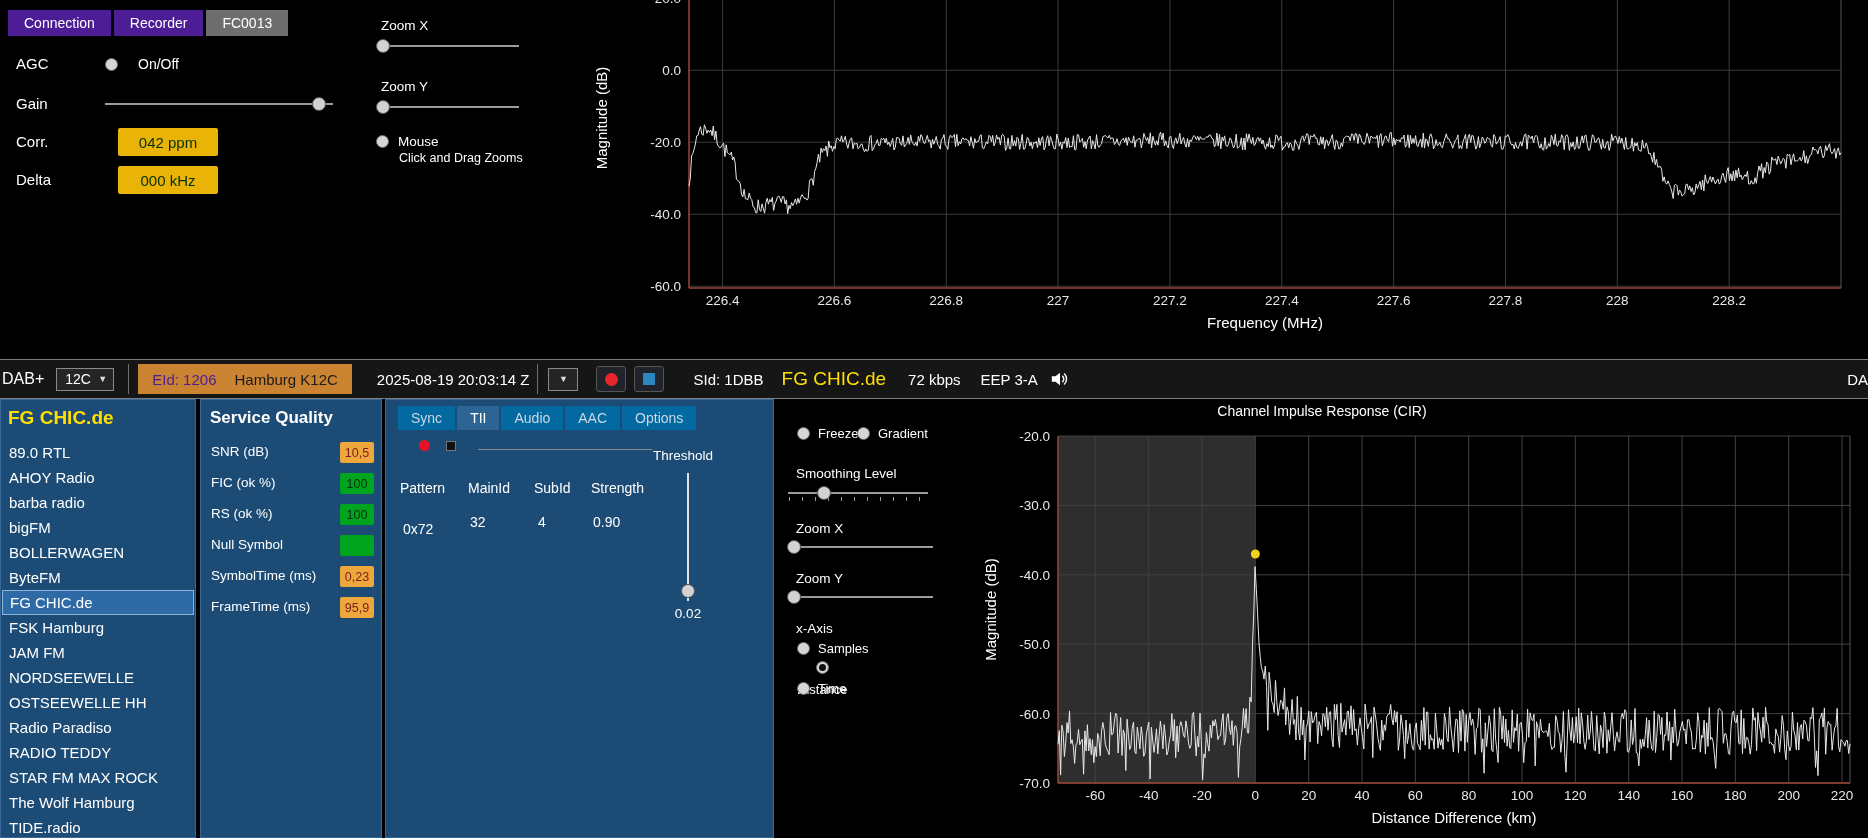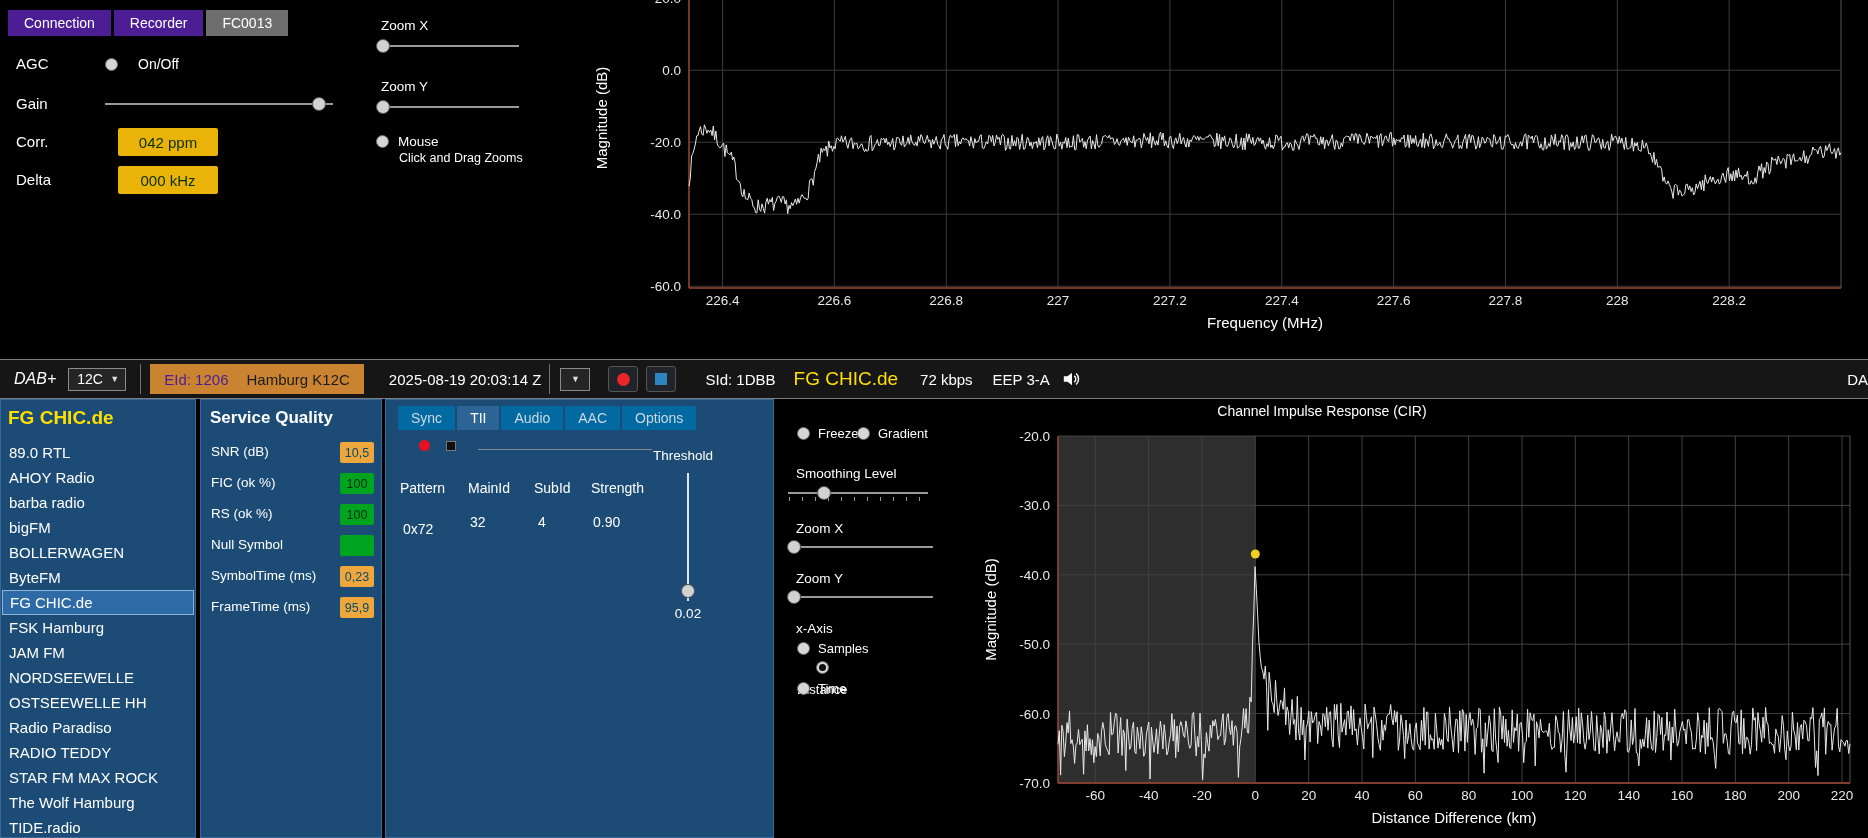--- a/index.html
+++ b/index.html
@@ -36,21 +36,21 @@
        display:flex;align-items:center;justify-content:center;flex:0 0 auto}
   
   .bluepanel{position:absolute;top:399px;height:439px;background:#1c4b75;border:1px solid #36689a;box-sizing:border-box;overflow:hidden}
   .svc-item{height:25px;line-height:25px;padding-left:7px;font-size:15px;white-space:nowrap;cursor:default}
   .svc-item.selected{background:#2e6ba6;border:1px solid #8ab4da;box-sizing:border-box;line-height:23px}
   .q-row{position:absolute;left:0;right:0;height:24px}
   .q-label{position:absolute;left:10px;top:2px;font-size:13.5px}
   .q-badge{position:absolute;right:7px;top:0;width:34px;height:21px;display:flex;align-items:center;justify-content:center;
        font-size:12.5px;border-radius:2px}
   .q-badge.green{background:#00a41e;color:#06300b}
-  .q-badge.orange{background:#eda73c;color:#0c4a6e}
+  .q-badge.orange{background:#eda73c;color:#7f1d1d}
   
   .ttab{padding:4px 13px;font-size:14px;color:#ccd8e3;background:#0369a1;margin-right:2px;cursor:default}
   .ttab.active{background:#2d6496;color:#fff}
   .dot{width:11px;height:11px;border-radius:50%;background:#e81123}
   .sq{width:10px;height:10px;background:#101010;border:1px solid #777;box-sizing:border-box}
   .lbl{position:absolute;font-size:13.5px;color:#fff;white-space:nowrap}
   svg{display:block}
 </style>
 </head>
 <body>
@@ -128,21 +128,21 @@
     <text x="91" y="291.2" text-anchor="end" fill="#e8e8e8" font-size="13.5">-60.0</text>
     <line x1="1251" x2="1251" y1="0" y2="288" stroke="#555" stroke-width="1"></line>
     <line x1="99" x2="99" y1="0" y2="288" stroke="#9c4632" stroke-width="1.5"></line>
     <line x1="99" x2="1251" y1="288" y2="288" stroke="#9c4632" stroke-width="1.5"></line>
     <polyline points="99.0,186.3 100.3,178.3 101.6,156.0 102.8,153.5 104.1,149.2 105.4,144.0 106.7,135.9 108.0,135.5 109.3,129.9 110.5,126.6 111.8,134.0 113.1,135.3 114.4,124.8 115.7,128.4 116.9,133.3 118.2,130.1 119.5,132.4 120.8,130.1 122.1,135.7 123.3,126.0 124.6,139.8 125.9,131.0 127.2,144.0 128.5,146.4 129.8,147.9 131.0,147.3 132.3,144.7 133.6,143.1 134.9,156.6 136.2,144.8 137.4,152.8 138.7,153.7 140.0,154.8 141.3,152.1 142.6,159.9 143.8,157.1 145.1,162.4 146.4,179.2 147.7,180.6 149.0,181.3 150.3,183.9 151.5,194.3 152.8,196.9 154.1,189.4 155.4,198.8 156.7,199.1 157.9,199.6 159.2,193.0 160.5,198.2 161.8,199.7 163.1,206.9 164.4,207.7 165.6,212.5 166.9,212.9 168.2,199.8 169.5,209.4 170.8,211.4 172.0,203.9 173.3,208.5 174.6,213.2 175.9,202.4 177.2,198.2 178.4,204.2 179.7,199.4 181.0,202.0 182.3,197.4 183.6,210.5 184.9,203.5 186.1,201.3 187.4,197.1 188.7,195.8 190.0,198.1 191.3,202.4 192.5,196.6 193.8,196.8 195.1,204.0 196.4,199.8 197.7,213.6 199.0,205.4 200.2,208.8 201.5,202.5 202.8,205.7 204.1,202.5 205.4,199.0 206.6,204.3 207.9,198.2 209.2,203.1 210.5,197.9 211.8,194.7 213.0,196.1 214.3,198.4 215.6,198.0 216.9,200.1 218.2,198.2 219.5,181.0 220.7,179.1 222.0,178.8 223.3,185.3 224.6,171.5 225.9,168.2 227.1,162.5 228.4,154.2 229.7,162.3 231.0,148.0 232.3,152.4 233.5,148.7 234.8,150.6 236.1,146.0 237.4,156.3 238.7,141.0 240.0,147.9 241.2,145.7 242.5,151.3 243.8,146.3 245.1,148.8 246.4,138.8 247.6,138.0 248.9,140.0 250.2,141.3 251.5,135.8 252.8,142.1 254.1,139.9 255.3,136.3 256.6,144.0 257.9,148.3 259.2,142.4 260.5,138.8 261.7,137.9 263.0,148.8 264.3,142.8 265.6,144.0 266.9,143.2 268.1,148.9 269.4,147.7 270.7,144.6 272.0,143.9 273.3,149.0 274.6,151.7 275.8,148.9 277.1,151.4 278.4,150.0 279.7,137.2 281.0,135.4 282.2,150.7 283.5,148.8 284.8,144.9 286.1,143.3 287.4,139.5 288.7,145.5 289.9,145.6 291.2,138.4 292.5,139.7 293.8,138.2 295.1,142.7 296.3,138.2 297.6,144.6 298.9,142.1 300.2,146.5 301.5,142.6 302.7,138.5 304.0,150.0 305.3,147.1 306.6,137.6 307.9,137.6 309.2,138.4 310.4,144.1 311.7,145.3 313.0,135.9 314.3,147.0 315.6,145.1 316.8,143.2 318.1,137.3 319.4,144.4 320.7,134.9 322.0,141.9 323.2,143.8 324.5,145.4 325.8,142.1 327.1,146.1 328.4,136.3 329.7,141.4 330.9,134.6 332.2,136.9 333.5,142.6 334.8,143.6 336.1,139.3 337.3,135.4 338.6,141.6 339.9,139.9 341.2,148.0 342.5,139.2 343.8,144.2 345.0,140.6 346.3,136.5 347.6,144.3 348.9,145.7 350.2,149.1 351.4,139.2 352.7,138.4 354.0,134.5 355.3,145.2 356.6,146.2 357.8,149.4 359.1,138.6 360.4,135.1 361.7,137.5 363.0,136.8 364.3,134.5 365.5,146.7 366.8,134.3 368.1,145.8 369.4,141.6 370.7,144.0 371.9,138.7 373.2,137.9 374.5,140.2 375.8,138.5 377.1,140.2 378.4,140.6 379.6,146.0 380.9,136.7 382.2,142.5 383.5,148.2 384.8,138.5 386.0,142.8 387.3,141.2 388.6,141.4 389.9,135.8 391.2,134.7 392.4,147.9 393.7,148.8 395.0,145.7 396.3,141.8 397.6,144.0 398.9,135.4 400.1,136.3 401.4,141.7 402.7,135.4 404.0,145.9 405.3,142.3 406.5,135.1 407.8,139.3 409.1,137.3 410.4,145.0 411.7,135.4 412.9,134.4 414.2,136.5 415.5,150.4 416.8,147.7 418.1,138.0 419.4,148.7 420.6,149.1 421.9,135.4 423.2,146.0 424.5,140.7 425.8,146.1 427.0,137.3 428.3,138.6 429.6,149.5 430.9,143.1 432.2,134.3 433.5,149.1 434.7,149.1 436.0,144.2 437.3,137.4 438.6,139.0 439.9,146.0 441.1,142.2 442.4,148.7 443.7,142.5 445.0,143.2 446.3,141.5 447.5,147.7 448.8,137.7 450.1,145.5 451.4,139.0 452.7,136.7 454.0,149.9 455.2,147.5 456.5,138.6 457.8,135.7 459.1,145.8 460.4,136.6 461.6,139.8 462.9,145.1 464.2,148.9 465.5,148.7 466.8,134.1 468.1,139.0 469.3,146.2 470.6,141.9 471.9,149.2 473.2,141.9 474.5,143.3 475.7,137.5 477.0,147.6 478.3,138.0 479.6,147.5 480.9,146.3 482.1,146.9 483.4,135.7 484.7,149.7 486.0,149.6 487.3,134.6 488.6,134.9 489.8,142.1 491.1,140.6 492.4,138.4 493.7,147.2 495.0,141.5 496.2,148.8 497.5,140.1 498.8,138.0 500.1,136.0 501.4,148.8 502.6,140.5 503.9,143.8 505.2,149.0 506.5,134.6 507.8,145.3 509.1,147.3 510.3,145.1 511.6,144.0 512.9,136.6 514.2,136.1 515.5,135.4 516.7,136.9 518.0,138.0 519.3,135.3 520.6,139.1 521.9,138.0 523.2,138.2 524.4,144.5 525.7,142.9 527.0,138.6 528.3,144.1 529.6,145.5 530.8,141.2 532.1,139.5 533.4,138.2 534.7,142.3 536.0,137.6 537.2,145.4 538.5,137.1 539.8,140.7 541.1,142.0 542.4,142.8 543.7,135.8 544.9,147.2 546.2,140.1 547.5,140.3 548.8,138.3 550.1,138.8 551.3,147.9 552.6,142.2 553.9,133.4 555.2,137.3 556.5,140.6 557.7,137.5 559.0,143.8 560.3,132.8 561.6,147.9 562.9,136.3 564.2,141.5 565.4,145.2 566.7,140.7 568.0,145.1 569.3,134.7 570.6,132.3 571.8,140.0 573.1,133.1 574.4,146.0 575.7,140.8 577.0,145.8 578.3,148.0 579.5,137.1 580.8,136.1 582.1,145.1 583.4,148.6 584.7,140.8 585.9,137.8 587.2,143.6 588.5,139.9 589.8,133.3 591.1,144.0 592.3,139.8 593.6,137.4 594.9,144.0 596.2,147.2 597.5,138.5 598.8,147.0 600.0,139.9 601.3,141.5 602.6,137.9 603.9,135.5 605.2,136.8 606.4,139.6 607.7,136.3 609.0,140.4 610.3,136.7 611.6,139.0 612.9,139.0 614.1,139.3 615.4,138.1 616.7,136.6 618.0,137.3 619.3,134.8 620.5,135.1 621.8,138.2 623.1,139.0 624.4,146.9 625.7,145.2 626.9,133.0 628.2,146.1 629.5,134.5 630.8,148.9 632.1,137.1 633.4,141.0 634.6,135.9 635.9,145.1 637.2,146.6 638.5,144.2 639.8,138.0 641.0,139.0 642.3,144.2 643.6,147.9 644.9,144.6 646.2,134.2 647.4,148.2 648.7,147.3 650.0,145.6 651.3,137.7 652.6,149.8 653.9,138.0 655.1,149.8 656.4,133.7 657.7,141.5 659.0,133.9 660.3,139.9 661.5,143.6 662.8,137.3 664.1,145.5 665.4,144.0 666.7,139.1 668.0,137.4 669.2,141.2 670.5,137.9 671.8,143.9 673.1,140.0 674.4,146.1 675.6,149.2 676.9,143.6 678.2,146.5 679.5,137.7 680.8,147.6 682.0,145.0 683.3,148.7 684.6,144.8 685.9,134.9 687.2,135.7 688.5,140.8 689.7,138.4 691.0,136.2 692.3,150.2 693.6,147.2 694.9,147.0 696.1,143.6 697.4,142.8 698.7,147.8 700.0,142.8 701.3,144.2 702.6,150.2 703.8,150.2 705.1,139.8 706.4,143.2 707.7,145.2 709.0,149.5 710.2,142.9 711.5,137.4 712.8,135.8 714.1,141.2 715.4,138.2 716.6,133.8 717.9,134.1 719.2,144.5 720.5,135.7 721.8,136.5 723.1,136.8 724.3,134.4 725.6,138.4 726.9,138.2 728.2,144.6 729.5,144.9 730.7,136.7 732.0,144.2 733.3,137.2 734.6,148.8 735.9,140.2 737.1,140.2 738.4,145.8 739.7,142.1 741.0,138.7 742.3,134.7 743.6,144.7 744.8,149.4 746.1,140.1 747.4,141.6 748.7,148.8 750.0,148.7 751.2,142.9 752.5,146.5 753.8,138.3 755.1,137.3 756.4,136.2 757.7,136.6 758.9,136.5 760.2,141.0 761.5,134.0 762.8,134.3 764.1,140.6 765.3,133.6 766.6,134.0 767.9,143.6 769.2,134.2 770.5,136.0 771.7,141.0 773.0,142.6 774.3,144.5 775.6,140.9 776.9,133.2 778.2,136.9 779.4,143.4 780.7,136.4 782.0,136.6 783.3,138.5 784.6,137.0 785.8,138.7 787.1,135.4 788.4,147.5 789.7,135.8 791.0,133.7 792.3,145.9 793.5,142.1 794.8,136.6 796.1,135.9 797.4,140.3 798.7,141.7 799.9,133.1 801.2,132.3 802.5,146.2 803.8,137.8 805.1,144.8 806.3,139.3 807.6,141.0 808.9,139.7 810.2,142.0 811.5,137.6 812.8,138.8 814.0,135.0 815.3,147.2 816.6,145.7 817.9,134.7 819.2,147.7 820.4,135.4 821.7,143.7 823.0,138.4 824.3,143.3 825.6,135.6 826.8,145.4 828.1,146.6 829.4,141.4 830.7,139.1 832.0,147.4 833.3,133.1 834.5,148.1 835.8,138.8 837.1,140.7 838.4,146.4 839.7,136.0 840.9,133.9 842.2,138.2 843.5,148.8 844.8,146.3 846.1,139.6 847.4,145.7 848.6,144.4 849.9,142.2 851.2,146.6 852.5,147.7 853.8,141.6 855.0,138.1 856.3,133.8 857.6,138.7 858.9,138.6 860.2,141.8 861.4,143.8 862.7,148.2 864.0,144.3 865.3,140.2 866.6,139.4 867.9,134.9 869.1,148.5 870.4,145.5 871.7,148.6 873.0,141.7 874.3,138.1 875.5,134.4 876.8,148.5 878.1,137.1 879.4,134.1 880.7,142.5 881.9,135.3 883.2,136.1 884.5,142.3 885.8,149.1 887.1,146.0 888.4,136.6 889.6,147.7 890.9,144.0 892.2,137.0 893.5,138.9 894.8,143.3 896.0,141.7 897.3,137.3 898.6,138.6 899.9,139.2 901.2,145.5 902.5,147.2 903.7,134.6 905.0,136.6 906.3,144.2 907.6,142.2 908.9,140.1 910.1,136.6 911.4,148.8 912.7,149.5 914.0,146.1 915.3,135.8 916.5,136.8 917.8,134.5 919.1,137.4 920.4,142.9 921.7,145.1 923.0,144.3 924.2,149.0 925.5,142.6 926.8,147.3 928.1,148.6 929.4,144.9 930.6,141.7 931.9,146.2 933.2,140.0 934.5,134.8 935.8,133.9 937.1,149.2 938.3,135.1 939.6,136.6 940.9,138.7 942.2,136.0 943.5,143.0 944.7,137.5 946.0,135.3 947.3,136.7 948.6,144.9 949.9,148.2 951.1,143.7 952.4,149.5 953.7,150.1 955.0,137.6 956.3,149.1 957.6,146.9 958.8,143.4 960.1,146.5 961.4,135.0 962.7,138.8 964.0,144.6 965.2,134.2 966.5,145.2 967.8,146.3 969.1,140.7 970.4,142.2 971.6,134.7 972.9,137.0 974.2,149.7 975.5,136.1 976.8,134.7 978.1,137.3 979.3,150.3 980.6,142.8 981.9,146.8 983.2,142.0 984.5,149.5 985.7,147.9 987.0,136.7 988.3,148.2 989.6,148.1 990.9,141.2 992.2,135.8 993.4,143.1 994.7,135.9 996.0,135.1 997.3,144.8 998.6,150.4 999.8,149.9 1001.1,142.8 1002.4,134.7 1003.7,136.1 1005.0,142.6 1006.2,142.0 1007.5,138.7 1008.8,137.8 1010.1,143.9 1011.4,149.3 1012.7,139.4 1013.9,147.8 1015.2,148.1 1016.5,142.4 1017.8,141.2 1019.1,150.4 1020.3,146.3 1021.6,134.1 1022.9,140.9 1024.2,137.5 1025.5,135.9 1026.8,139.3 1028.0,143.5 1029.3,136.5 1030.6,143.1 1031.9,138.1 1033.2,144.2 1034.4,149.5 1035.7,137.3 1037.0,148.7 1038.3,149.1 1039.6,147.8 1040.8,147.5 1042.1,138.1 1043.4,151.2 1044.7,142.6 1046.0,146.0 1047.3,142.5 1048.5,150.0 1049.8,150.6 1051.1,151.3 1052.4,139.9 1053.7,147.8 1054.9,147.7 1056.2,143.0 1057.5,146.7 1058.8,153.9 1060.1,153.0 1061.3,156.6 1062.6,162.4 1063.9,152.4 1065.2,164.8 1066.5,159.4 1067.8,167.2 1069.0,166.9 1070.3,166.4 1071.6,169.2 1072.9,181.3 1074.2,176.9 1075.4,182.7 1076.7,184.2 1078.0,180.9 1079.3,184.5 1080.6,187.5 1081.9,192.0 1083.1,198.4 1084.4,185.2 1085.7,184.3 1087.0,185.7 1088.3,195.1 1089.5,190.0 1090.8,191.8 1092.1,196.1 1093.4,194.7 1094.7,193.9 1095.9,184.5 1097.2,184.2 1098.5,189.8 1099.8,185.9 1101.1,191.5 1102.4,187.7 1103.6,195.0 1104.9,192.9 1106.2,183.9 1107.5,188.8 1108.8,184.7 1110.0,181.3 1111.3,189.6 1112.6,180.0 1113.9,190.9 1115.2,174.8 1116.5,181.5 1117.7,183.5 1119.0,179.7 1120.3,176.6 1121.6,182.1 1122.9,177.0 1124.1,180.3 1125.4,184.0 1126.7,181.0 1128.0,179.1 1129.3,184.1 1130.5,182.4 1131.8,175.4 1133.1,173.1 1134.4,178.9 1135.7,182.5 1137.0,170.8 1138.2,167.6 1139.5,180.5 1140.8,173.7 1142.1,181.0 1143.4,171.1 1144.6,181.0 1145.9,170.1 1147.2,177.9 1148.5,167.9 1149.8,176.9 1151.0,175.1 1152.3,179.7 1153.6,177.0 1154.9,174.8 1156.2,176.5 1157.5,171.1 1158.7,183.9 1160.0,184.1 1161.3,180.6 1162.6,183.7 1163.9,183.8 1165.1,177.7 1166.4,183.3 1167.7,172.8 1169.0,166.0 1170.3,170.8 1171.6,163.7 1172.8,178.3 1174.1,167.5 1175.4,172.8 1176.7,162.0 1178.0,163.7 1179.2,174.2 1180.5,171.5 1181.8,157.0 1183.1,160.0 1184.4,160.0 1185.6,158.6 1186.9,164.5 1188.2,156.1 1189.5,160.3 1190.8,163.8 1192.1,160.9 1193.3,158.3 1194.6,159.7 1195.9,168.3 1197.2,154.3 1198.5,155.3 1199.7,154.4 1201.0,164.7 1202.3,157.7 1203.6,153.8 1204.9,161.3 1206.2,160.8 1207.4,161.0 1208.7,159.7 1210.0,157.3 1211.3,161.1 1212.6,157.9 1213.8,150.7 1215.1,163.0 1216.4,155.8 1217.7,163.6 1219.0,158.3 1220.2,155.1 1221.5,154.5 1222.8,147.0 1224.1,149.9 1225.4,149.6 1226.7,150.5 1227.9,154.0 1229.2,148.3 1230.5,146.3 1231.8,152.9 1233.1,157.9 1234.3,155.8 1235.6,145.6 1236.9,150.6 1238.2,147.0 1239.5,143.7 1240.7,151.6 1242.0,153.8 1243.3,151.6 1244.6,148.5 1245.9,158.4 1247.2,150.4 1248.4,147.8 1249.7,155.1 1251.0,152.7" fill="none" stroke="#e8e8e8" stroke-width="1" stroke-linejoin="round"></polyline>
     <text x="675" y="328" text-anchor="middle" fill="#fff" font-size="15">Frequency (MHz)</text>
     <text x="17" y="118" text-anchor="middle" fill="#fff" font-size="15" transform="rotate(-90 17 118)">Magnitude (dB)</text>
   </svg>
 
 <div id="toolbar">
-  <span style="margin-left:14px;font-style:italic;font-size:16px">DAB+</span>
+  <span style="margin-left:2px;font-size:16px">DAB+</span>
   <div class="combo" style="margin-left:12px;width:58px">
     <span>12C</span>
     <span class="arrow">▼</span>
   </div>
   <div class="vsep" style="margin-left:14px"></div>
   <div style="margin-left:9px;height:30px;display:flex;align-items:center;gap:18px;background:#c98331;padding:0 14px;font-size:15px">
     <span style="color:#4c1d95">EId: 1206</span>
     <span style="color:#1b1b1b">Hamburg K12C</span>
   </div>
   <span style="margin-left:25px;font-size:15px">2025-08-19 20:03:14 Z</span>

